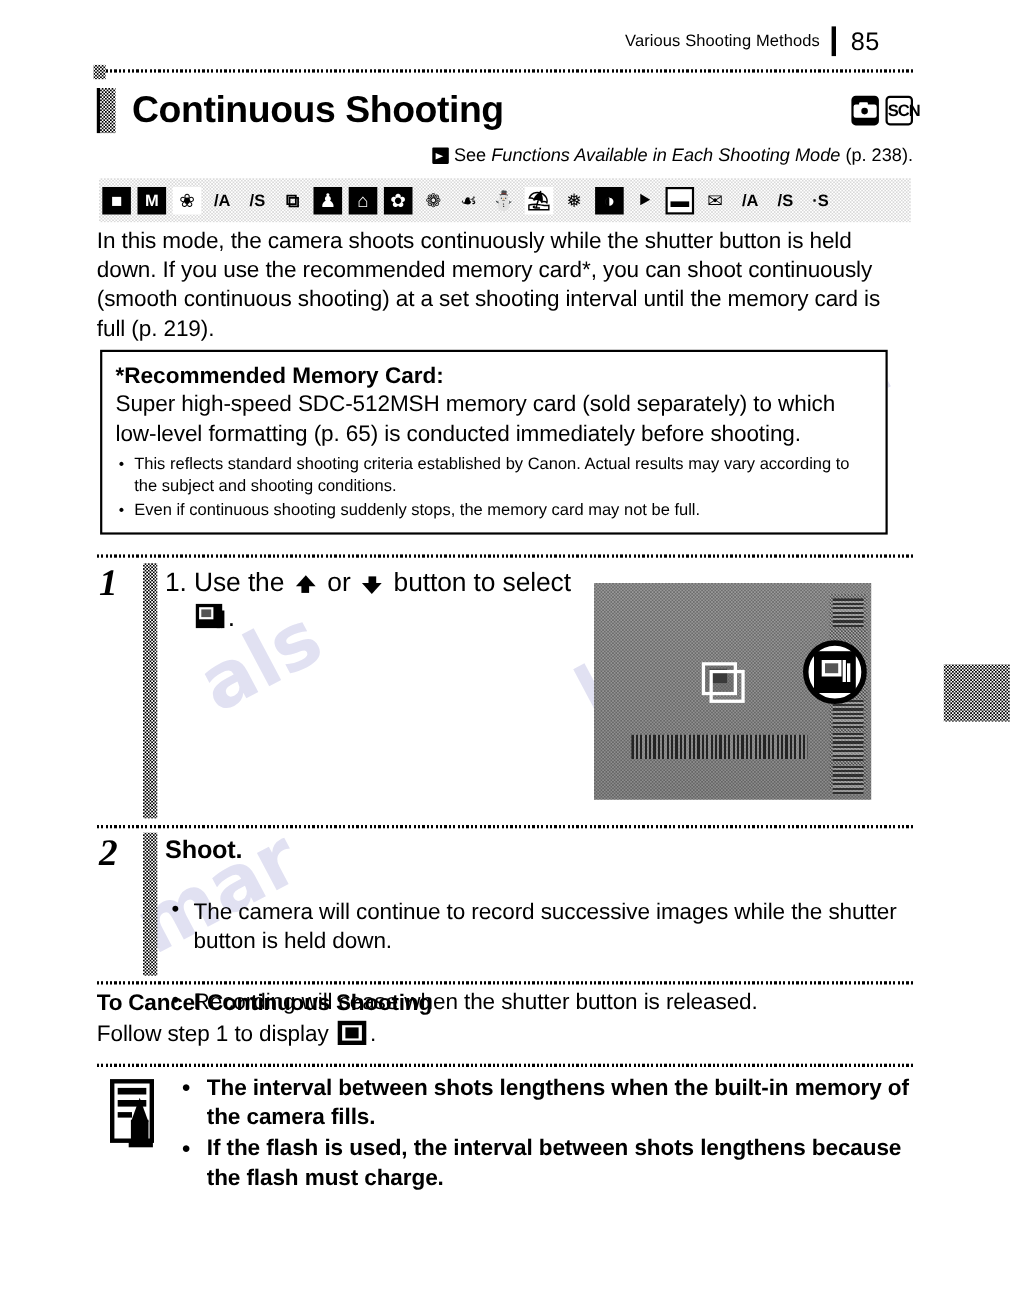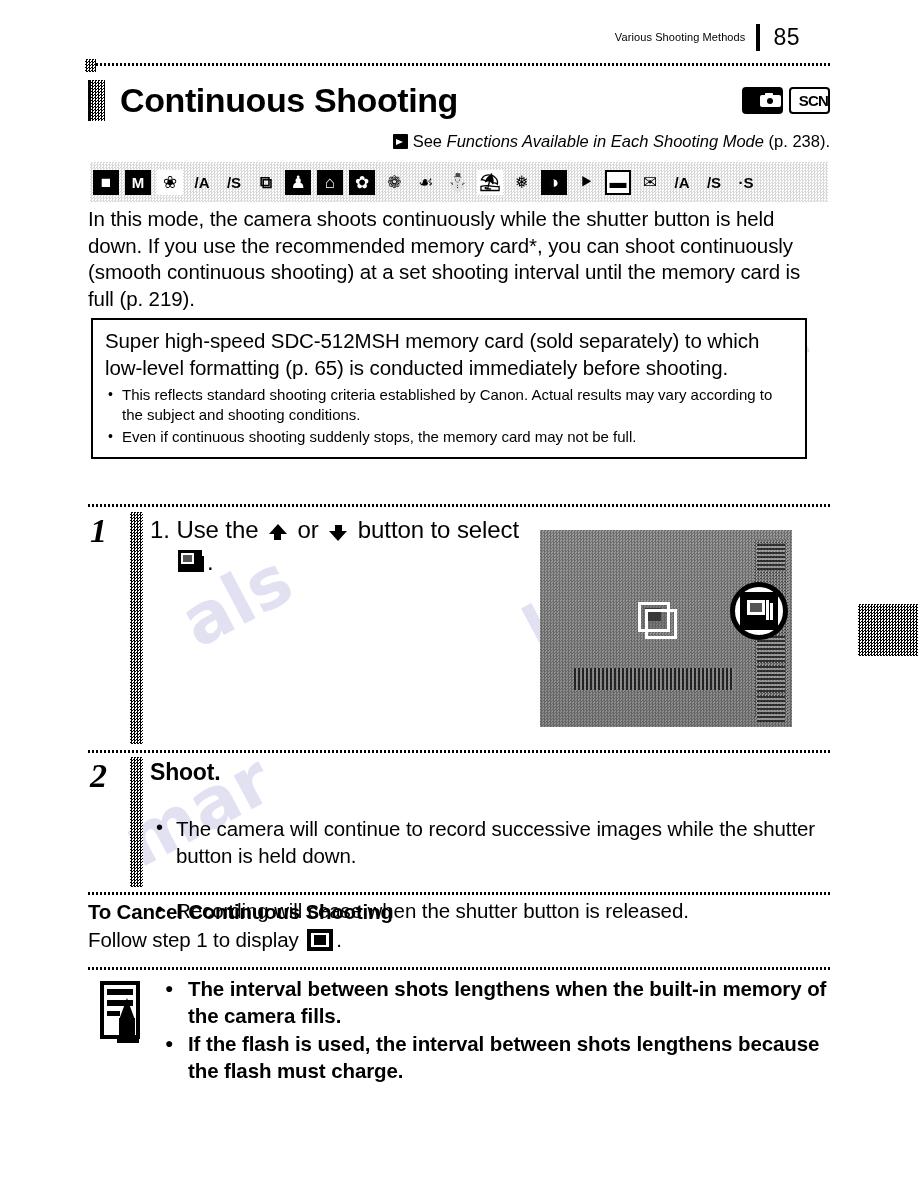--- a/index.html
+++ b/index.html
@@ -11,21 +11,21 @@
   }
   .page{position:absolute;inset:0;}
 
   
   .header{
     position:absolute;left:0;right:0;top:22px;height:30px;
     display:flex;justify-content:flex-end;align-items:center;
     padding-right:118px;
   }
   .hdr-title{
-    font-size:11px;letter-spacing:.1px;white-space:nowrap;
+    font-size:15px;letter-spacing:.1px;white-space:nowrap;
   }
   .hdr-rule{
     width:4px;height:27px;background:#000;margin:0 13px 0 11px;
   }
   .hdr-page{font-size:23px;letter-spacing:.5px;}
 
   .top-dotline{
     position:absolute;left:88px;right:88px;top:63px;height:3px;
     background:repeating-linear-gradient(to right,#000 0 2px,#fff 2px 4px);
   }
@@ -44,22 +44,22 @@
     width:14px;height:41px;margin-right:15px;flex:none;
     background:repeating-conic-gradient(#000 0% 25%, #fff 0% 50%) 0 0/3px 3px;
     border-left:3px solid #000;
   }
   .title-text{
     font-size:34px;font-weight:bold;letter-spacing:-.4px;
     line-height:1;white-space:nowrap;
   }
   .mode-badges{margin-left:auto;display:flex;gap:6px;align-items:center;}
   .badge{
-    width:41px;height:27px;border:2.5px solid #000;border-radius:4px;
-    display:flex;align-items:center;justify-content:flex-end;
+    width:25px;height:27px;border:2.5px solid #000;border-radius:4px;
+    display:flex;align-items:center;justify-content:flex-start;
     background:#fff;box-sizing:border-box;
   }
   .badge.filled{background:#000;}
   .badge-txt{font-size:15px;font-weight:bold;letter-spacing:-.8px;line-height:1;}
   .cam-glyph{position:relative;width:21px;height:14px;}
   .cam-glyph .body{
     position:absolute;left:0;bottom:0;width:21px;height:12px;
     background:#fff;border-radius:2px;
   }
   .cam-glyph .hump{
@@ -423,20 +423,21 @@
         <span class="sq plain">/S</span>
       </span>
       <span class="mi">
         <span class="sq plain">·S</span>
       </span>
     </div>
 
   <div class="para">In this mode, the camera shoots continuously while the shutter button is held down. If you use the recommended memory card*, you can shoot continuously (smooth continuous shooting) at a set shooting interval until the memory card is full (p. 219).</div>
 
   <div class="memobox">
+    <div class="memo-head">*Recommended Memory Card:</div>
     <div class="memo-body">Super high-speed SDC-512MSH memory card (sold separately) to which low-level formatting (p. 65) is conducted immediately before shooting.</div>
     <ul class="memo-list" id="memo-list">
         <li>This reflects standard shooting criteria established by Canon. Actual results may vary according to the subject and shooting conditions.</li>
         <li>Even if continuous shooting suddenly stops, the memory card may not be full.</li>
       </ul>
   </div>
 
   <div class="dotline" style="top:504px;"></div>
   <div class="step" style="top:512px;height:232px;">
     <div class="step-num">1</div>

